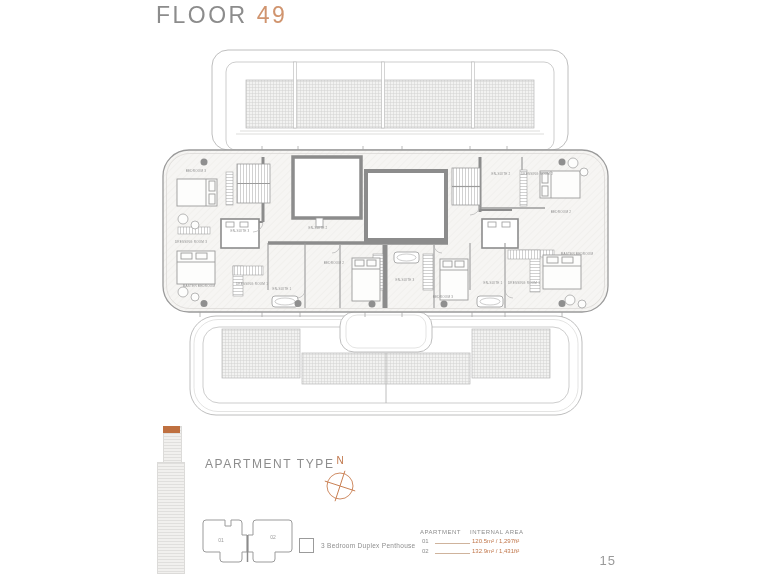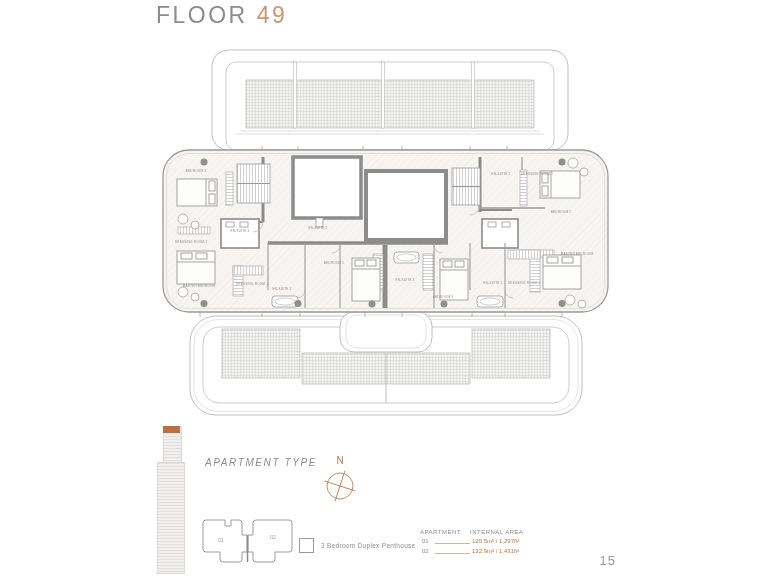--- a/index.html
+++ b/index.html
@@ -11,22 +11,22 @@
   #title .num{color:#d0946e;}
   
   #plan{position:absolute;left:150px;top:40px;}
   
   #tower{position:absolute;left:156px;top:426px;width:30px;height:146px;}
   .stripe{background:repeating-linear-gradient(to bottom,#e0dfdd 0 1px,#f1f0ee 1px 3px);
           border:0.5px solid #dcdbd9;}
   #tower-top{position:absolute;left:7px;top:0;width:17px;height:36px;}
   #tower-band{position:absolute;left:7px;top:0;width:17px;height:7px;background:#bf7040;}
   #tower-body{position:absolute;left:1px;top:36px;width:26px;height:110px;}
-  #apt-type{position:absolute;left:205px;top:457px;font-size:10px;letter-spacing:1.6px;
-            color:#8d8d8d;font-style:italic;}
+  #apt-type{position:absolute;left:205px;top:457px;font-size:12px;letter-spacing:1.6px;
+            color:#8d8d8d;}
   #compass{position:absolute;left:322px;top:452px;}
   #keyplan{position:absolute;left:195px;top:510px;}
   #legend{position:absolute;left:299px;top:538px;display:flex;align-items:center;}
   #legend .swatch{width:13px;height:13px;border:1px solid #9b9b9b;background:#fff;}
   #legend .lab{margin-left:7px;font-size:6.5px;color:#8d8d8d;letter-spacing:0.3px;}
   
   #areatable{position:absolute;left:420px;top:529px;width:130px;font-size:6px;color:#8d8d8d;}
   #areatable .thead{display:flex;letter-spacing:0.5px;margin-bottom:3px;}
   #areatable .th1{width:50px;}
   #areatable .trow{display:flex;align-items:flex-end;margin-bottom:3.5px;}

